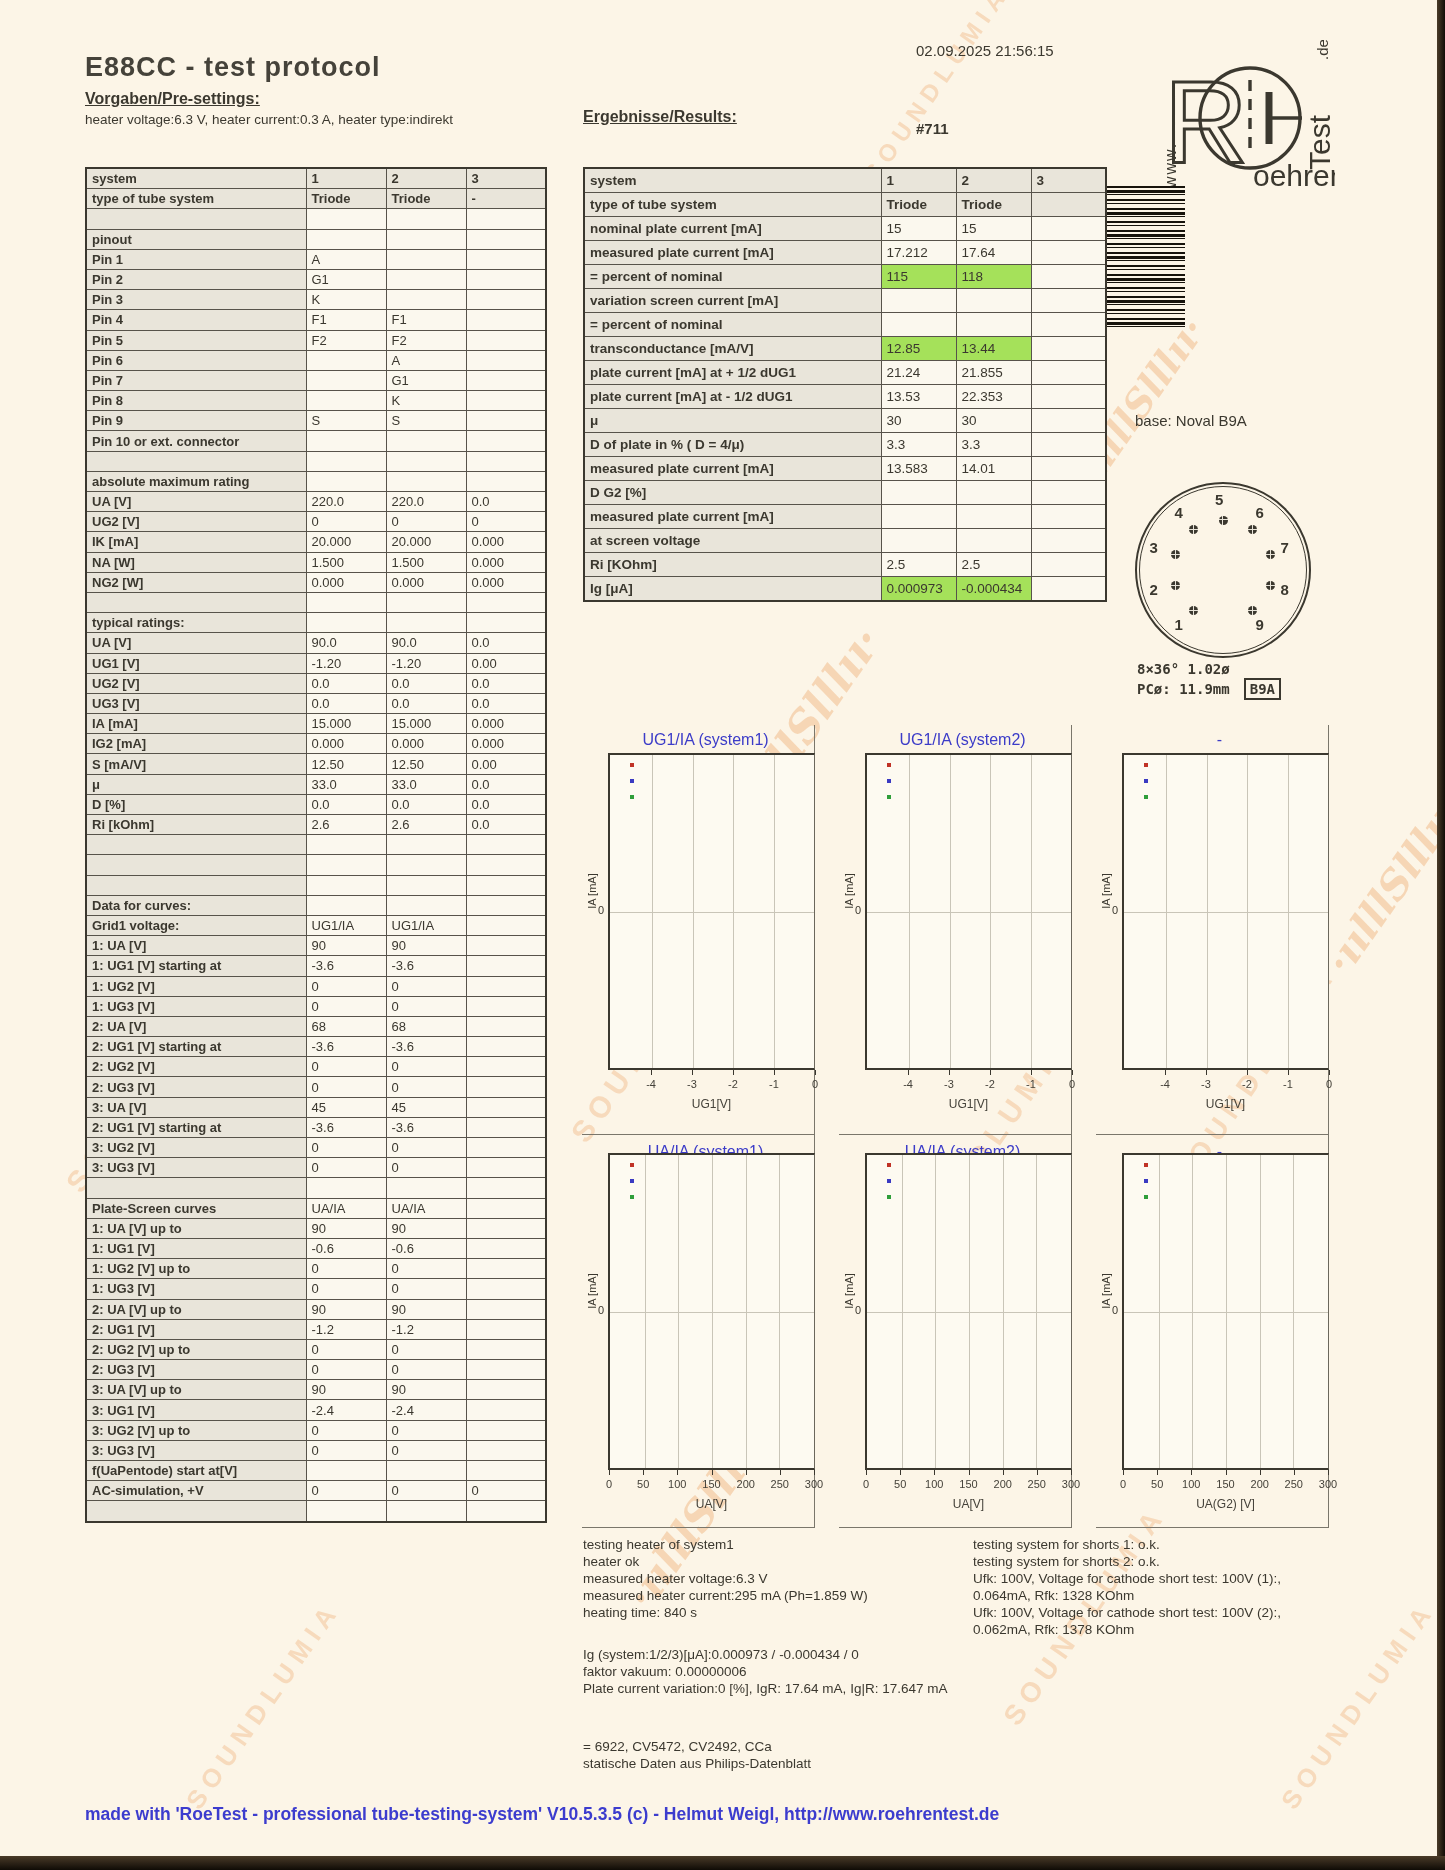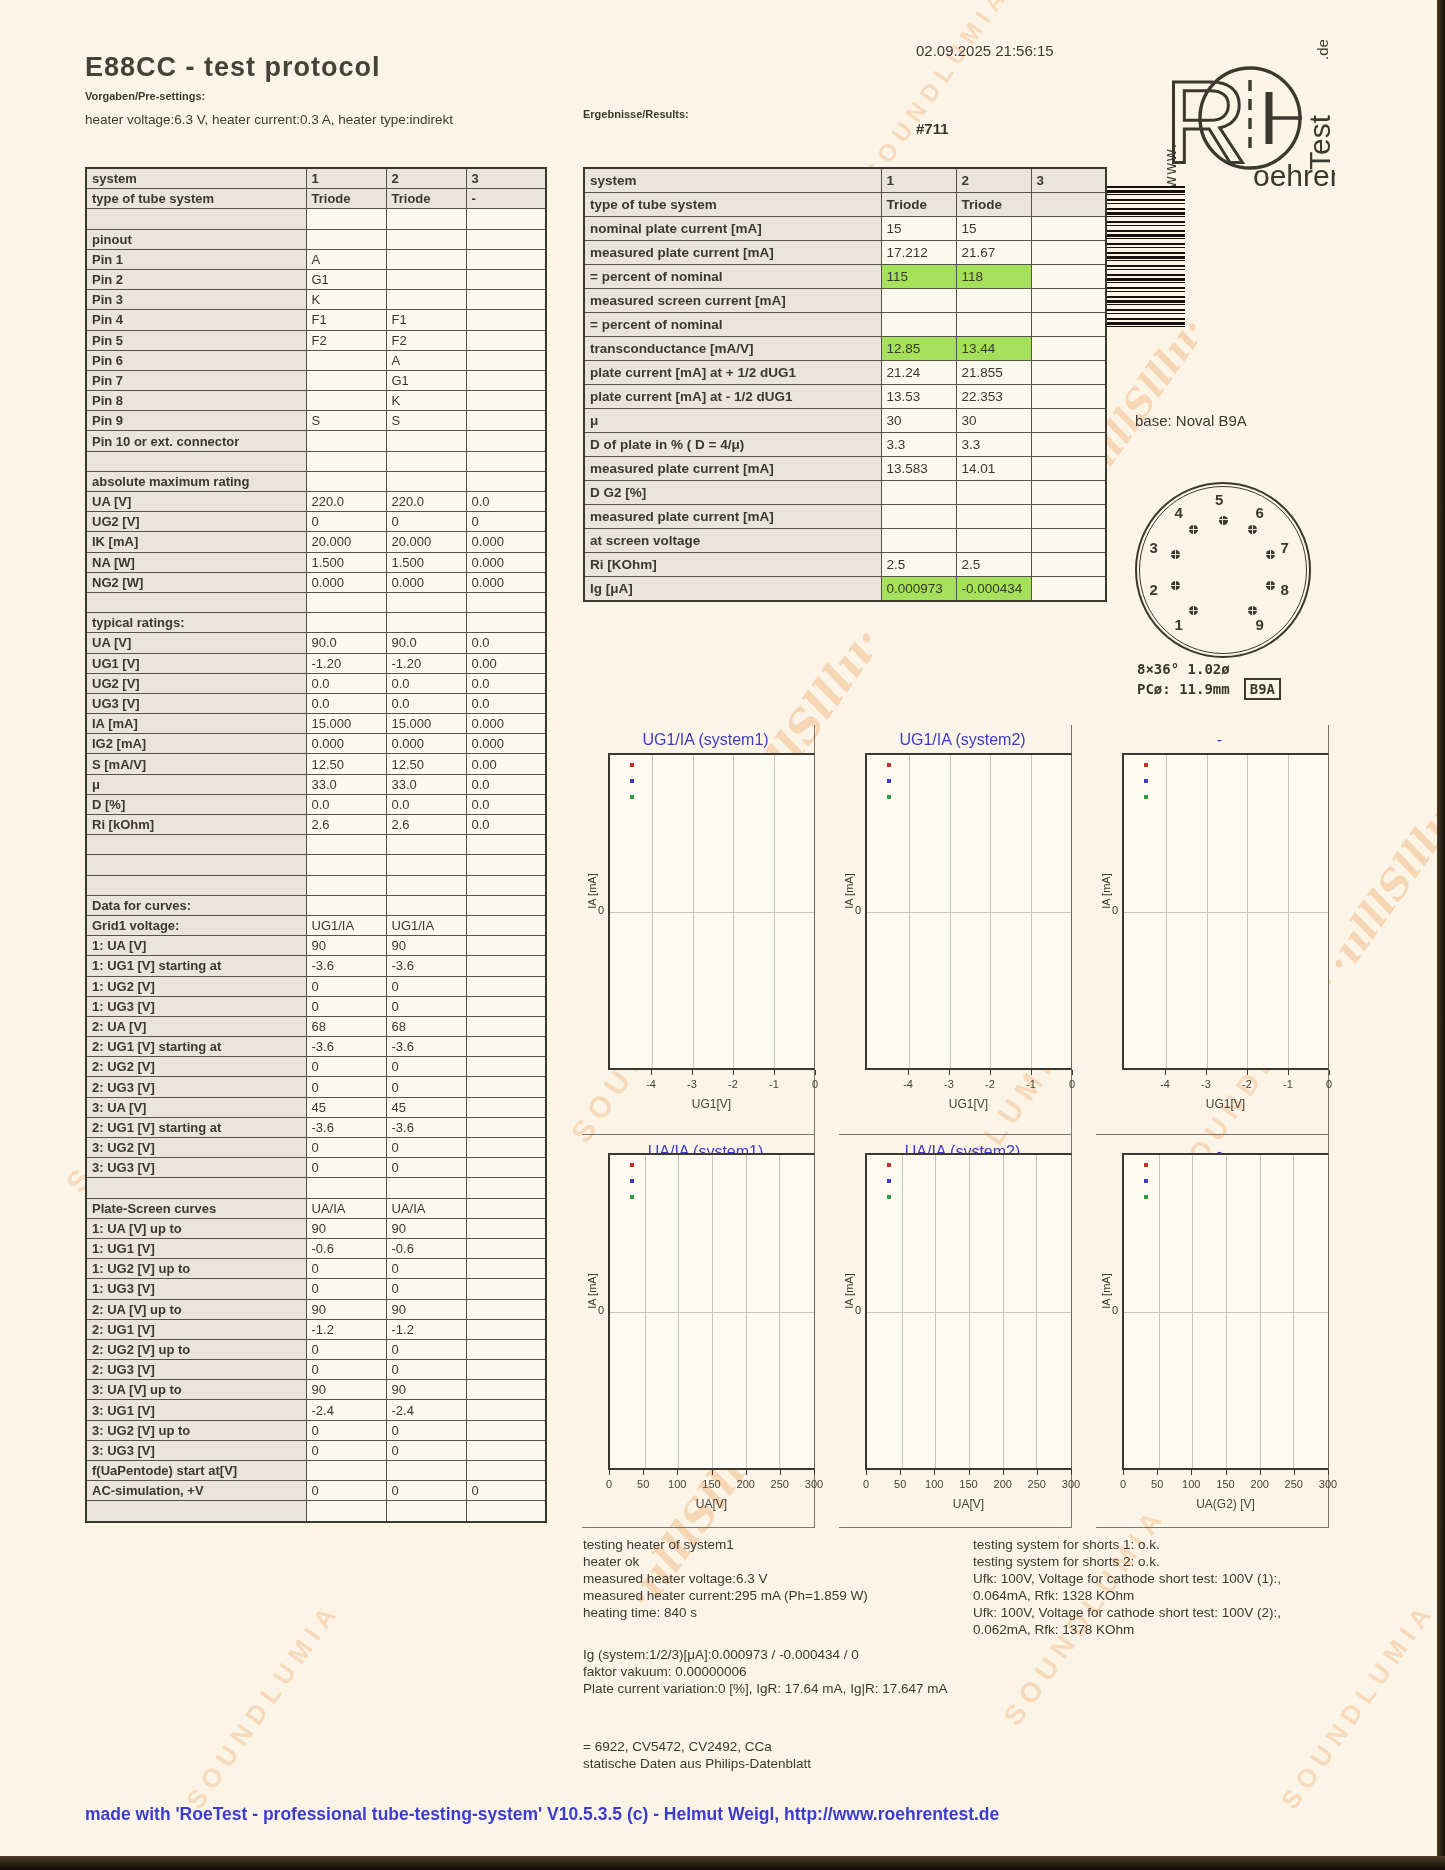--- a/index.html
+++ b/index.html
@@ -16,21 +16,21 @@
   .w7{left:850px;top:1130px;font-size:30px}.w8{left:955px;top:1600px;font-size:28px}
   .w9{left:1125px;top:1060px;font-size:28px}.w10{left:820px;top:70px;font-size:24px}
   .w11{left:1235px;top:1690px;font-size:26px}.w12{left:140px;top:1690px;font-size:26px}
   .m1{left:340px;top:470px;font-size:42px}.m2{left:110px;top:900px;font-size:46px}
   .m3{left:690px;top:700px;font-size:44px}.m4{left:1040px;top:380px;font-size:38px}
   .m5{left:590px;top:1490px;font-size:42px}.m6{left:1290px;top:860px;font-size:40px}
 
   .title{position:absolute;left:85px;top:52px;font-size:27px;font-weight:bold;color:#45423a;letter-spacing:1px;}
   .datetime{position:absolute;left:916px;top:42px;font-size:15px;}
   .serial{position:absolute;left:916px;top:120px;font-size:15px;font-weight:bold;}
-  .subhead{position:absolute;font-size:11px;font-weight:bold;}
+  .subhead{position:absolute;font-size:16px;font-weight:bold;text-decoration:underline;}
   .sh-left{left:85px;top:90px;}
   .sh-right{left:583px;top:108px;}
   .heaterline{position:absolute;left:85px;top:112px;font-size:13.5px;}
 
   table{border-collapse:collapse;table-layout:fixed;position:absolute;}
   td{border:1px solid #57534a;padding:0 5px;overflow:hidden;white-space:nowrap;line-height:1;}
   .tbl{border:2px solid #3b382f;}
   .tbl-left{left:85px;top:167px;width:460px;}
   .tbl-left td{height:19.2px;font-size:13px;}
   .tbl-right{left:583px;top:167px;width:522px;}
@@ -570,31 +570,31 @@
         </tr>
         <tr>
           <td class="lbl">nominal plate current [mA]</td>
           <td class="val">15</td>
           <td class="val">15</td>
           <td class="val"></td>
         </tr>
         <tr>
           <td class="lbl">measured plate current [mA]</td>
           <td class="val">17.212</td>
-          <td class="val">21.67</td>
+          <td class="val">17.64</td>
           <td class="val"></td>
         </tr>
         <tr>
           <td class="lbl">= percent of nominal</td>
           <td class="val green">115</td>
           <td class="val green">118</td>
           <td class="val"></td>
         </tr>
         <tr>
-          <td class="lbl">measured screen current [mA]</td>
+          <td class="lbl">variation screen current [mA]</td>
           <td class="val"></td>
           <td class="val"></td>
           <td class="val"></td>
         </tr>
         <tr>
           <td class="lbl">= percent of nominal</td>
           <td class="val"></td>
           <td class="val"></td>
           <td class="val"></td>
         </tr>

